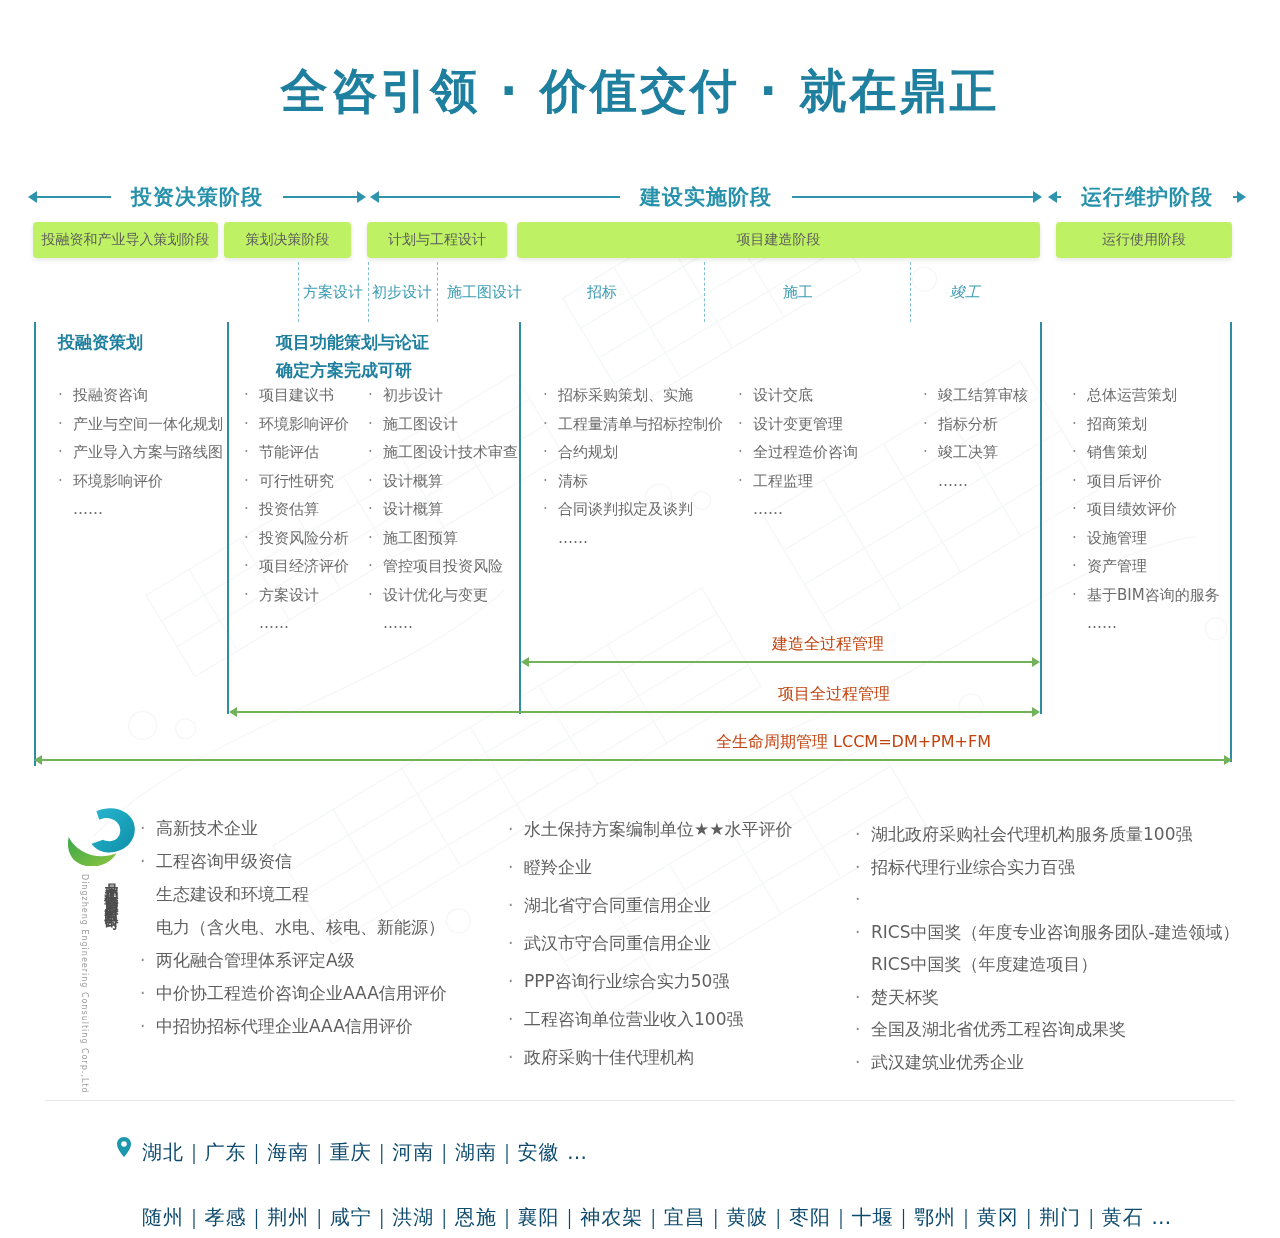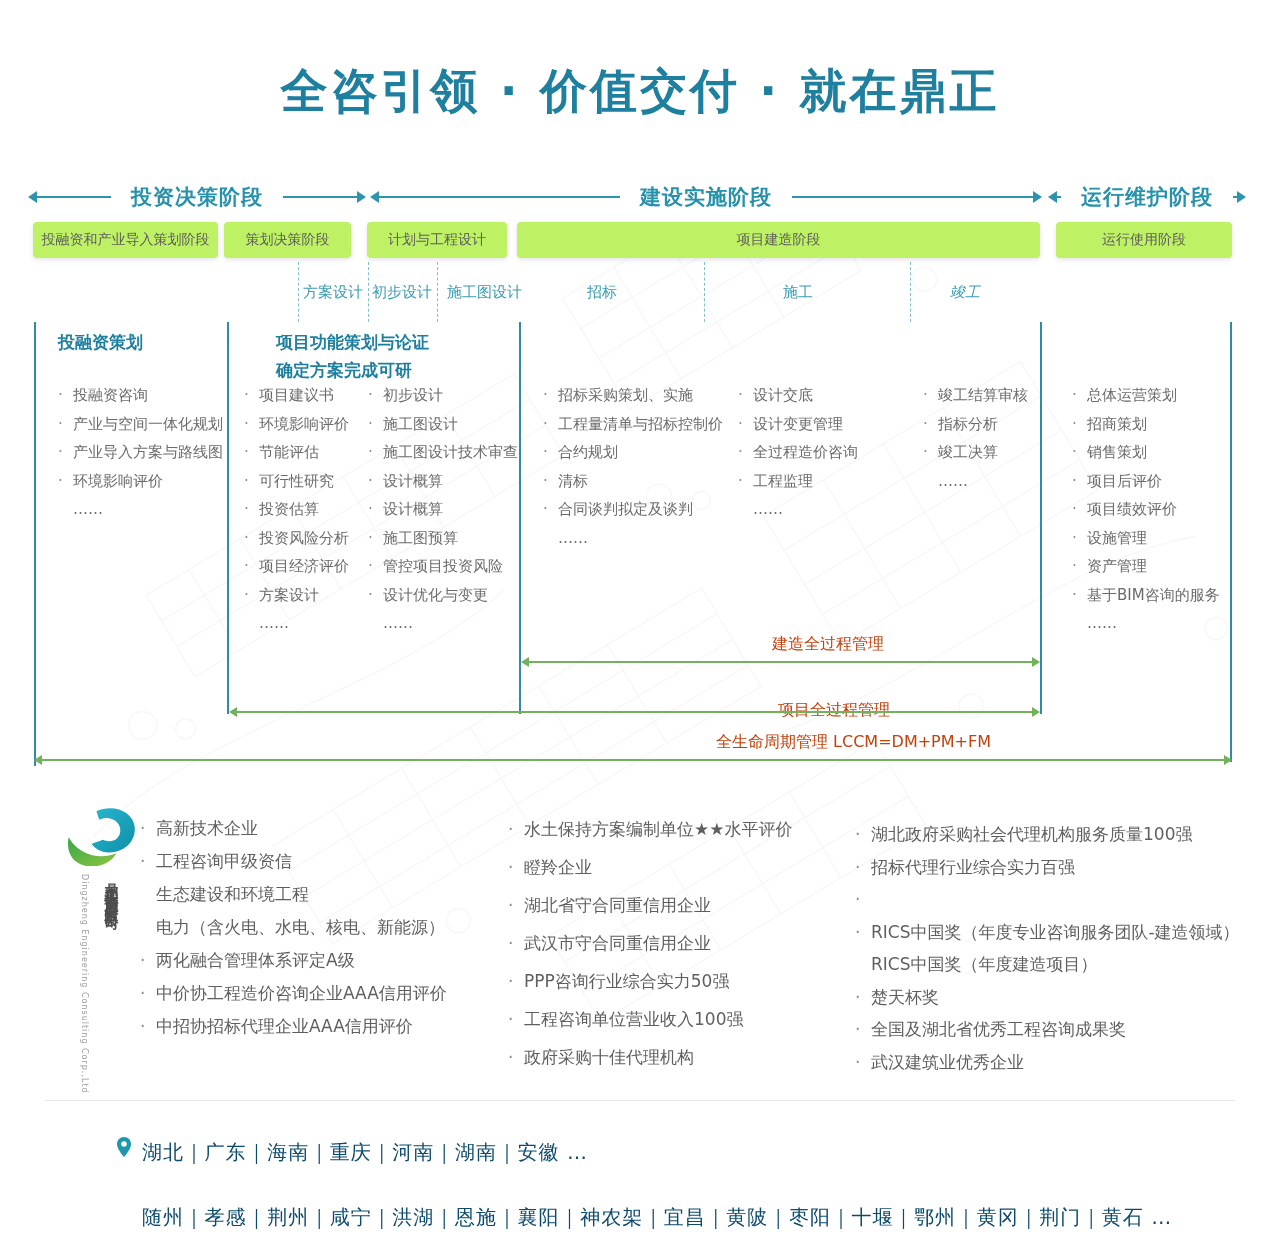--- a/index.html
+++ b/index.html
@@ -361,21 +361,21 @@
       </div>
     </div>
 
   <div class="glabel" style="left:772px;top:634px;">建造全过程管理</div>
   <div class="garrow" style="left:521px;top:655px;width:519px;">
     <span class="gh l"></span>
       <span class="gl"></span>
       <span class="gh r"></span>
   </div>
 
-  <div class="glabel" style="left:778px;top:684px;margin-top:16px;">项目全过程管理</div>
+  <div class="glabel" style="left:778px;top:684px;">项目全过程管理</div>
   <div class="garrow" style="left:229px;top:705px;width:811px;">
     <span class="gh l"></span>
       <span class="gl"></span>
       <span class="gh r"></span>
   </div>
 
   <div class="glabel" style="left:716px;top:732px;">全生命周期管理 LCCM=DM+PM+FM</div>
   <div class="garrow" style="left:34px;top:753px;width:1198px;">
     <span class="gh l"></span>
       <span class="gl"></span>

